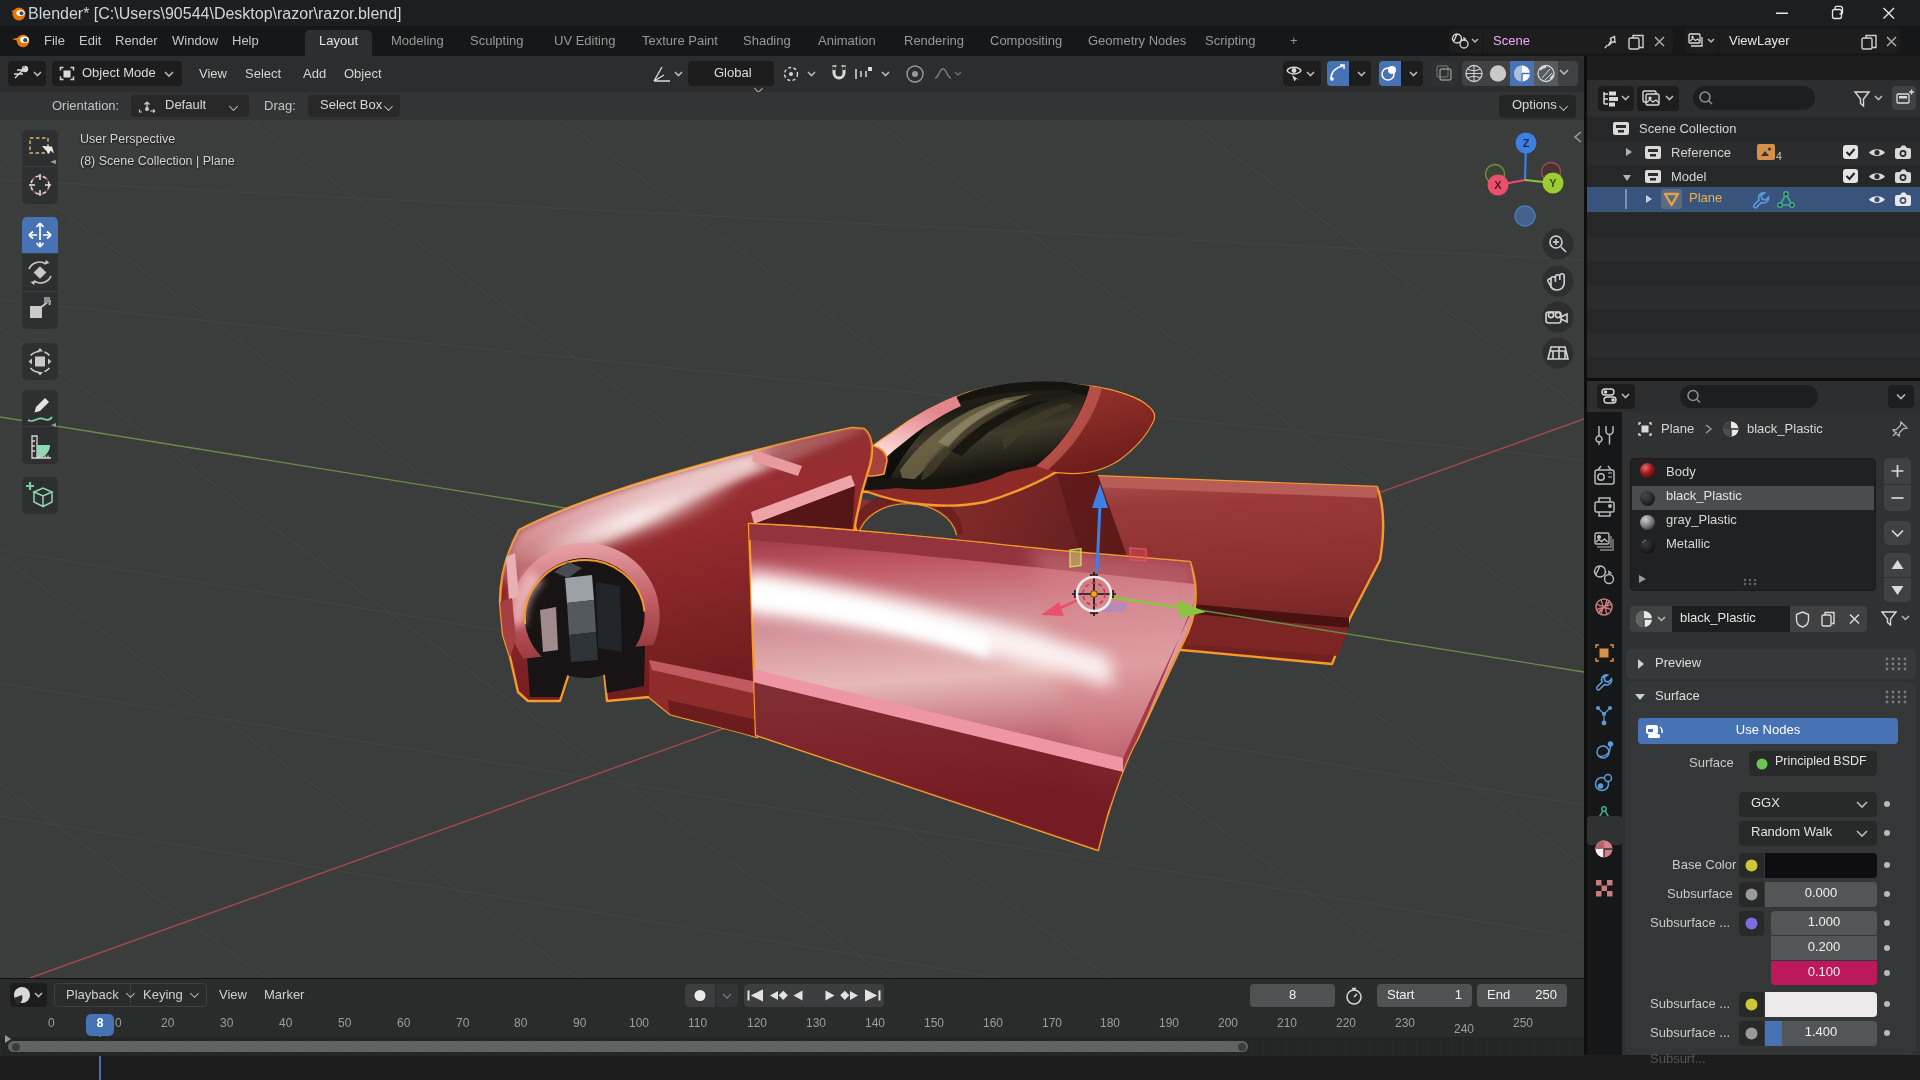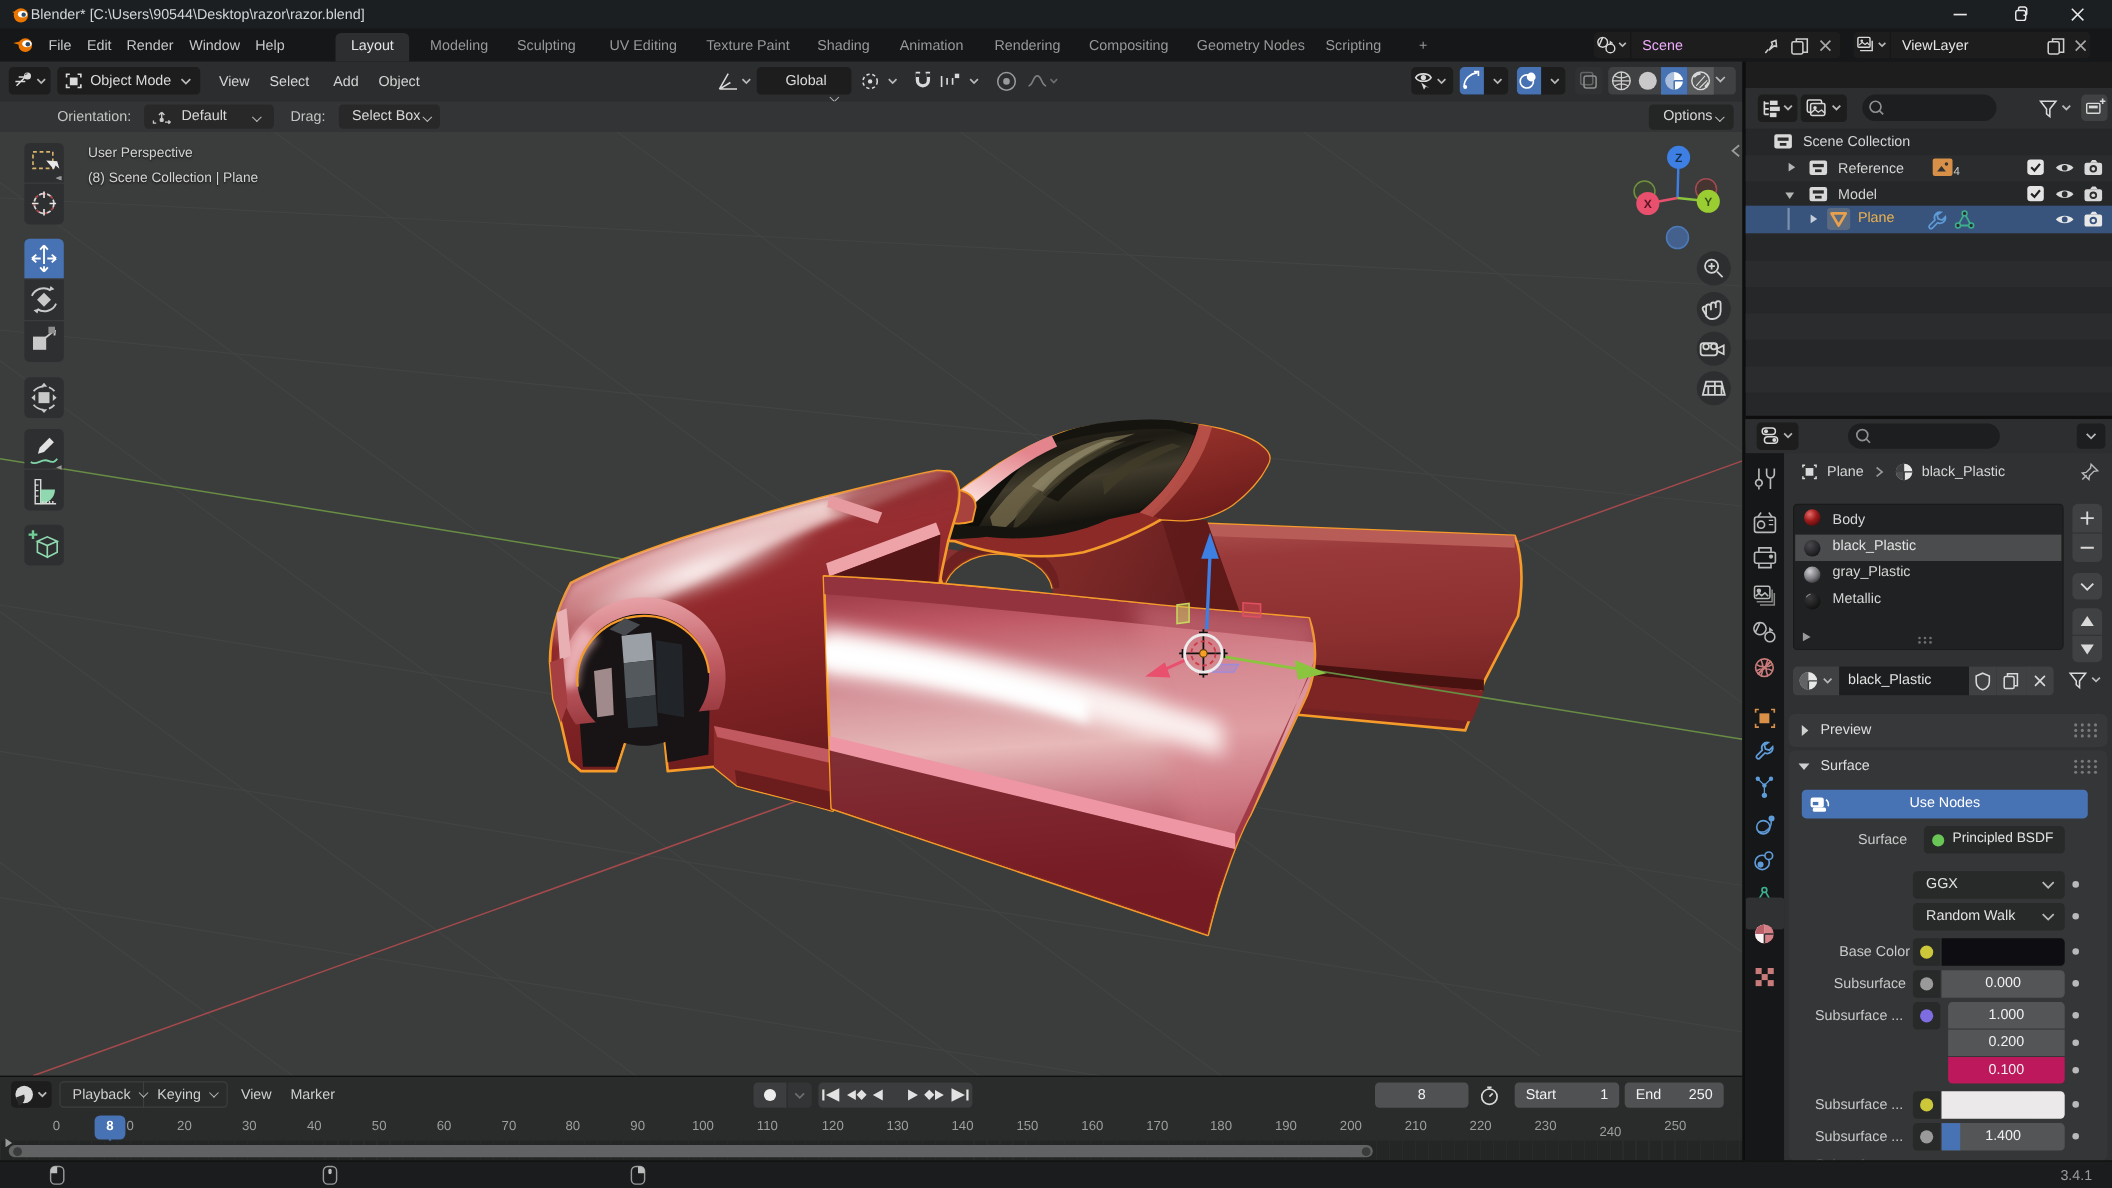--- a/index.html
+++ b/index.html
@@ -1,21 +1,21 @@
 <!DOCTYPE html>
 <html><head>
 <meta charset="utf-8">
 <style>
 * { margin:0; padding:0; box-sizing:border-box; }
 html,body { width:1920px; height:1080px; overflow:hidden; background:#1d1d1d;
   font-family:"Liberation Sans", sans-serif; -webkit-font-smoothing:antialiased; }
 .abs { position:absolute; }
 #stage { position:relative; width:1920px; height:1080px; }
 
-#title { left:0; top:0; width:1920px; height:26px; background:#1c1f21; color:#d3d6d8; font-size:13px; }
+#title { left:0; top:0; width:1920px; height:26px; background:#1c1f21; color:#d3d6d8; font-size:16px; }
 #title .txt { position:absolute; left:28px; top:5px; }
 .winbtn { position:absolute; top:0; width:46px; height:26px; }
 
 #topbar { left:0; top:26px; width:1920px; height:30px; background:#151718; color:#c7c7c7; font-size:13px; }
 .menu { position:absolute; top:7px; }
 .tab { position:absolute; top:4px; height:26px; line-height:22px; padding:0 14px; color:#989898; border-radius:5px 5px 0 0; }
 .tab.active { background:#2c2e2f; color:#e4e4e4; }
 
 #vhead { left:0; top:56px; width:1584px; height:36px; background:#2c2d2e; color:#d4d4d4; font-size:13px; }
 #vtools { left:0; top:92px; width:1584px; height:28px; background:#333435; color:#c3c3c3; font-size:13px; }
@@ -1166,29 +1166,14 @@
         </svg>
     </div>
     <div class="abs" style="left:178px;top:640px;width:112px;height:25px;background:#545556;border-radius:0 4px 4px 0;color:#f0f0f0;text-align:center;padding-top:3px;overflow:hidden">1.400
       <div class="abs" style="left:0;top:0;width:17px;height:25px;background:#4772b3"></div>
     </div>
     <div class="abs" style="left:297px;top:649px;width:6px;height:6px;background:#b9b9b9;border-radius:50%"></div>
 
     <span class="abs" style="left:63px;top:670px;color:#555">Subsurf...</span>
   </div>
 
-  <div id="status" class="abs">
-    <svg class="abs" style="left:44px;top:3px" width="16" height="19" viewBox="0 0 16 19">
-      <rect x="2" y="1.5" width="12" height="16" rx="4" stroke="#9a9a9a" stroke-width="1.3" fill="none"></rect>
-      <path d="M2 6 a4 4 0 0 1 4 -4.5 h2 v6 h-6 Z" fill="#bdbdbd"></path>
-    </svg>
-    <svg class="abs" style="left:292px;top:3px" width="16" height="19" viewBox="0 0 16 19">
-      <rect x="2" y="1.5" width="12" height="16" rx="4" stroke="#9a9a9a" stroke-width="1.3" fill="none"></rect>
-      <rect x="6.5" y="3.5" width="3" height="5" rx="1.5" fill="#bdbdbd"></rect>
-    </svg>
-    <svg class="abs" style="left:572px;top:3px" width="16" height="19" viewBox="0 0 16 19">
-      <rect x="2" y="1.5" width="12" height="16" rx="4" stroke="#9a9a9a" stroke-width="1.3" fill="none"></rect>
-      <path d="M14 6 a4 4 0 0 0 -4 -4.5 h-2 v6 h6 Z" fill="#bdbdbd"></path>
-    </svg>
-    <span class="abs" style="right:18px;top:5px;color:#9b9b9b">3.4.1</span>
-  </div>
 
 </div>
 
 </body></html>

